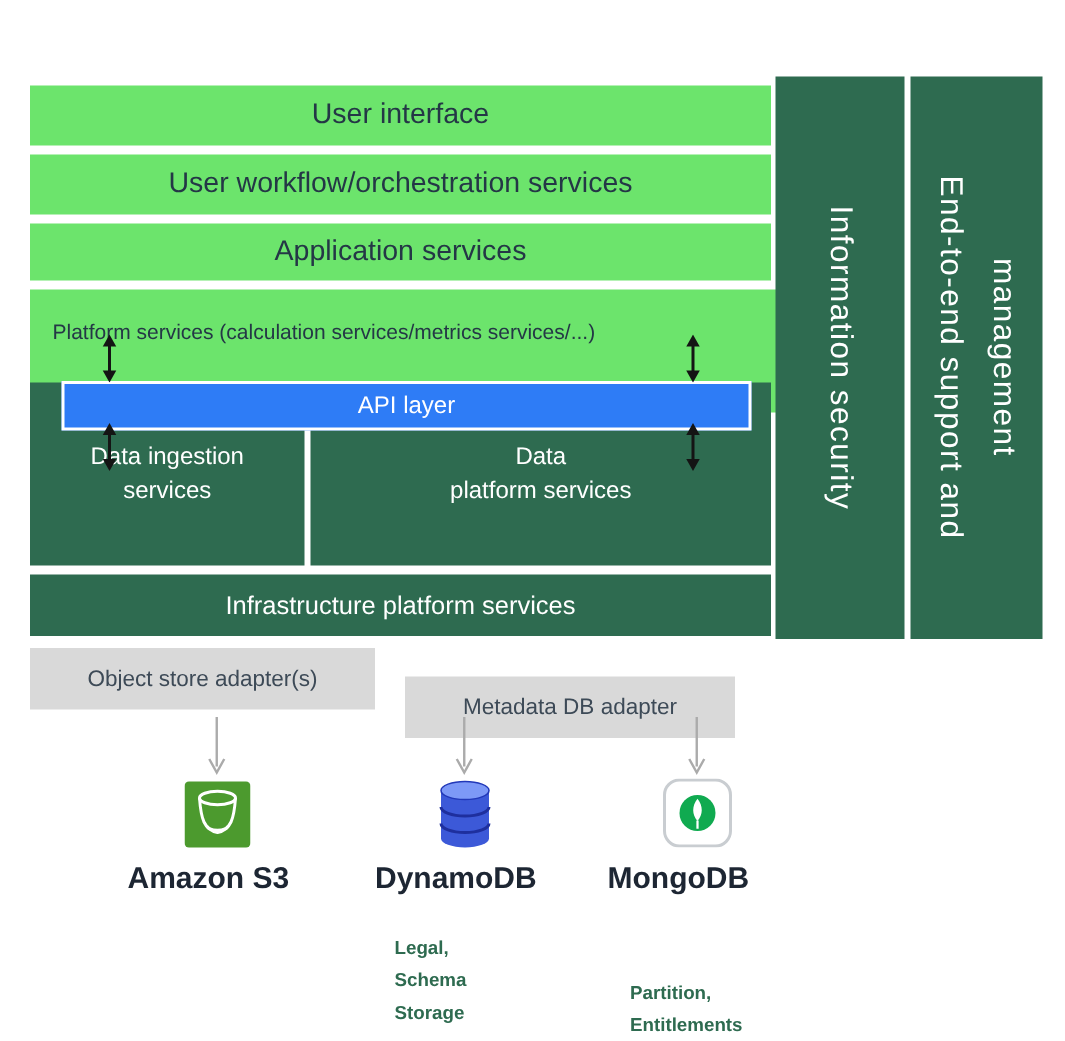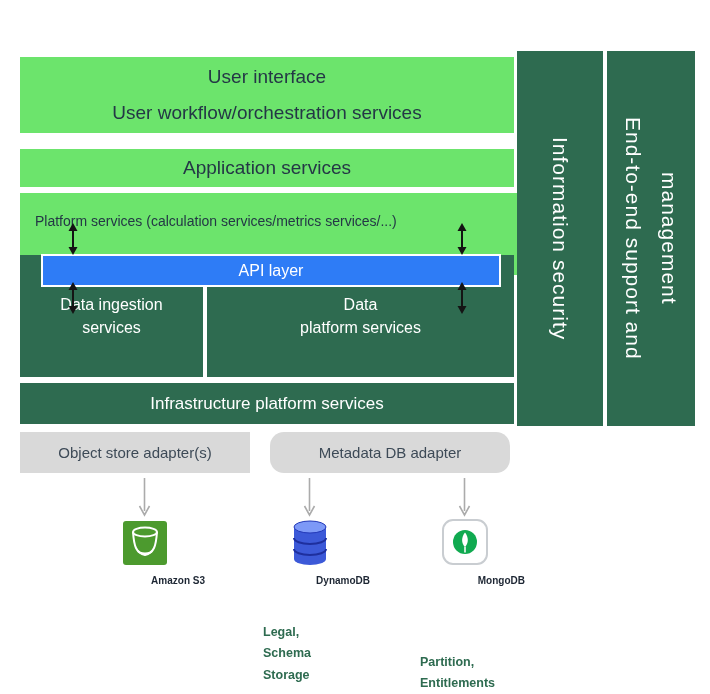--- a/index.html
+++ b/index.html
@@ -25,54 +25,54 @@
     z-index:1;
   }
   .infra{font-size:17px;}
   .adapter{background:var(--adapter-gray);color:var(--adapter-text);font-size:15px;}
   .vbar{background:var(--dark-green);display:flex;align-items:center;justify-content:center;}
   .vtext{
     writing-mode:vertical-lr;text-align:center;color:#ffffff;
     font-size:21px;line-height:1.7;letter-spacing:1px;
   }
   .vtext.wrap{height:300px;}
-  .dslabel{font-size:10px;font-weight:bold;color:#1d2633;text-align:right;}
+  .dslabel{font-size:20px;font-weight:bold;color:#1d2633;text-align:left;}
   .note{
     font-size:12.5px;font-weight:bold;color:var(--note-green);
     line-height:1.7;white-space:pre-line;
   }
   svg{display:block;}
   .z3{z-index:3;}
 </style>
 </head>
 <body>
 
 <div class="canvas">
 
   <div class="abs bar lgreen fs19" style="left:20px;top:14px;width:494px;height:40px;">User interface</div>
 
-  <div class="abs bar lgreen fs19" style="left:20px;top:50px;width:494px;height:40px;">User workflow/orchestration services</div>
+  <div class="abs bar lgreen fs19" style="left:20px;top:60px;width:494px;height:40px;">User workflow/orchestration services</div>
 
   <div class="abs bar lgreen fs19" style="left:20px;top:106px;width:494px;height:38px;">Application services</div>
 
   <div class="abs bar lgreen platform-block" style="left:20px;top:150px;width:494px;height:62px;">Platform services (calculation services/metrics services/...)</div>
 
   <div class="abs bar dgreen datablock" style="left:20px;top:212px;width:183px;height:122px;">Data ingestion
 services</div>
 
   <div class="abs bar dgreen datablock" style="left:207px;top:212px;width:307px;height:122px;">Data
 platform services</div>
 
   <div class="abs bar api" style="left:41px;top:211px;width:456px;height:29px;">API layer</div>
 
   <div class="abs bar dgreen infra" style="left:20px;top:340px;width:494px;height:41px;">Infrastructure platform services</div>
 
   <div class="abs bar adapter" style="left:20px;top:389px;width:230px;height:41px;">Object store adapter(s)</div>
 
-  <div class="abs bar adapter" style="left:270px;top:389px;width:240px;height:41px;border-radius:14px;">Metadata DB adapter</div>
+  <div class="abs bar adapter" style="left:270px;top:408px;width:220px;height:41px;">Metadata DB adapter</div>
 
   <div class="abs vbar" style="left:517px;top:8px;width:86px;height:375px;">
     <span class="vtext">Information security</span>
   </div>
 
   <div class="abs vbar" style="left:607px;top:8px;width:88px;height:375px;">
     <span class="vtext wrap">End-to-end support and management</span>
   </div>
 
   <div class="abs z3" style="left:65px;top:180px;">

